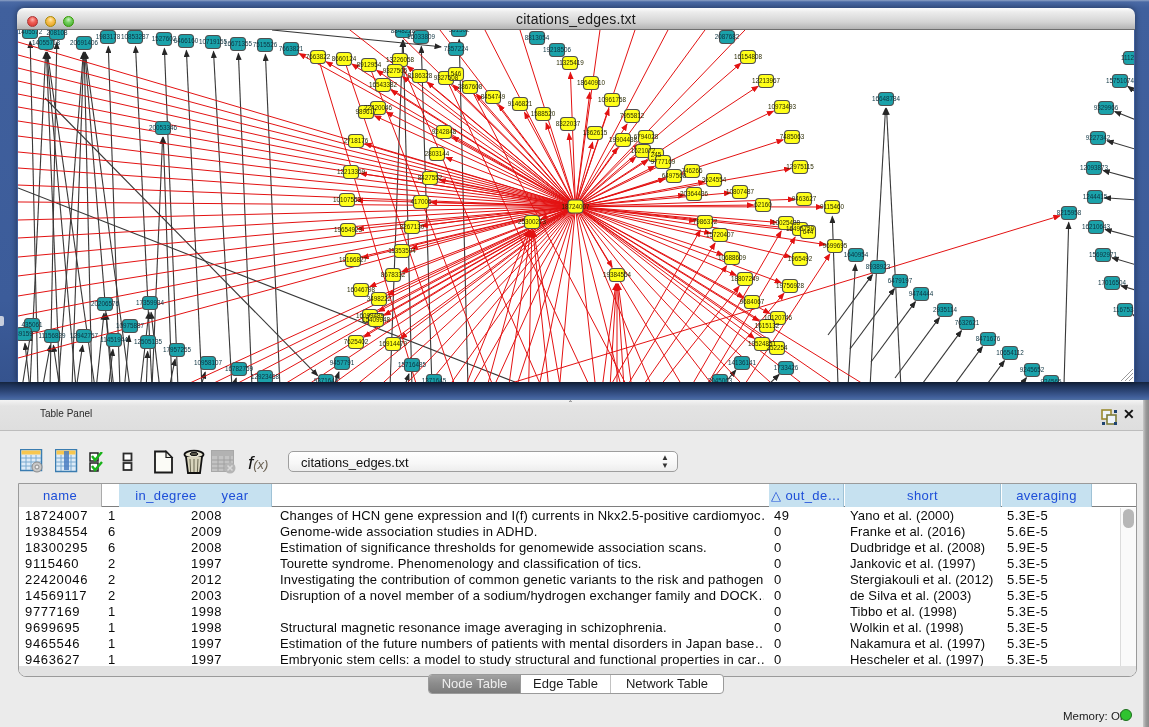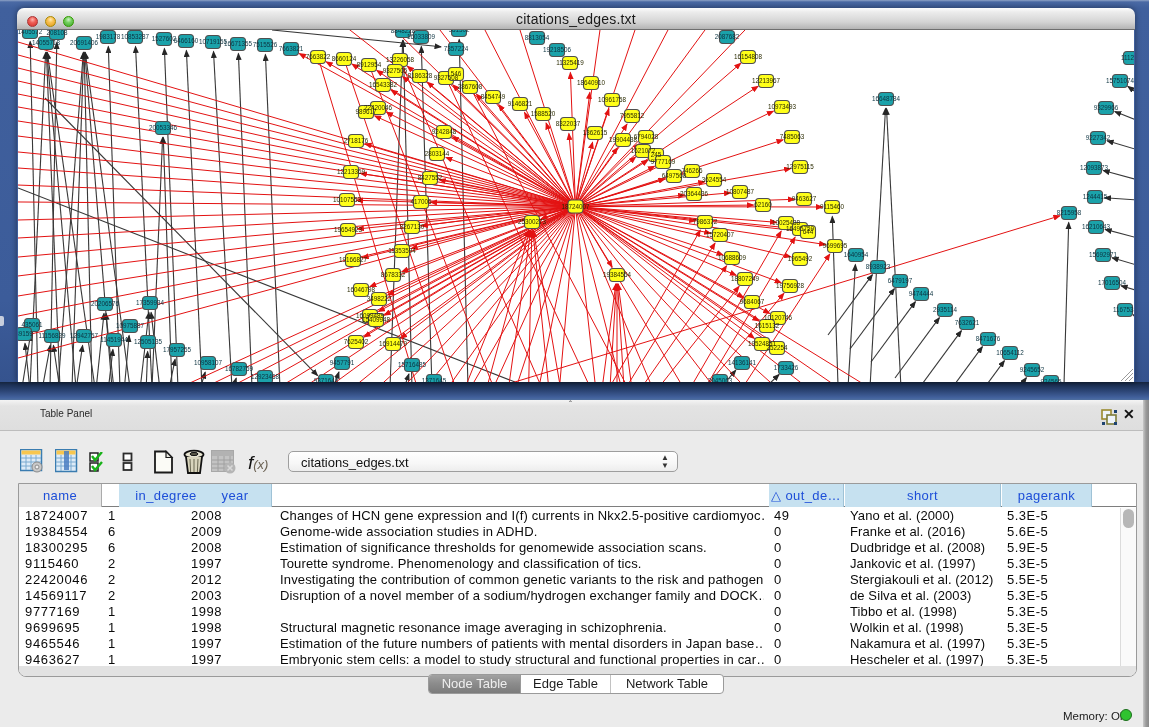--- a/index.html
+++ b/index.html
@@ -677,21 +677,21 @@
         <div class="ct">citations_edges.txt</div>
         <div class="ar">▲<br>▼</div>
       </div>
  <div id="tablebox">
   <div id="thead">
    <div class="th" id="th0">name</div>
    <div class="th" id="th1">in_degree</div>
    <div class="th" id="th2">year</div>
    <div class="th" id="th4">△ out_de…</div>
    <div class="th" id="th5">short</div>
-   <div class="th" id="th6">pagerank</div>
+   <div class="th" id="th6">averaging</div>
   </div>
   <div id="tbody">
 <div class="tr">
             <div class="c0">18724007</div>
             <div class="c1">1</div>
             <div class="c2">2008</div>
             <div class="c3">Changes of HCN gene expression and I(f) currents in Nkx2.5-positive cardiomyoc…</div>
             <div class="c4">49</div>
             <div class="c5">Yano et al. (2000)</div>
             <div class="c6">5.3E-5</div>

